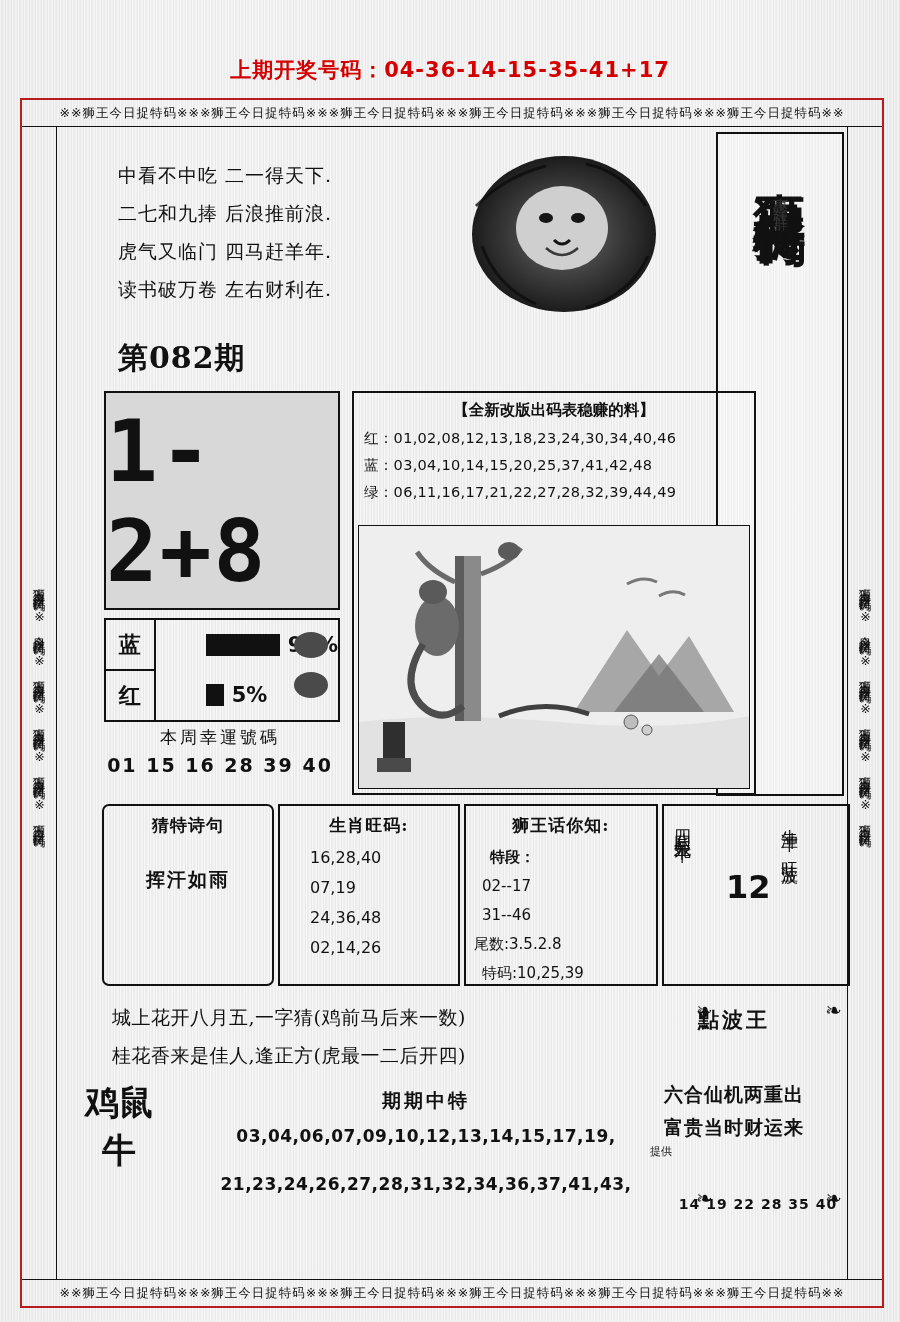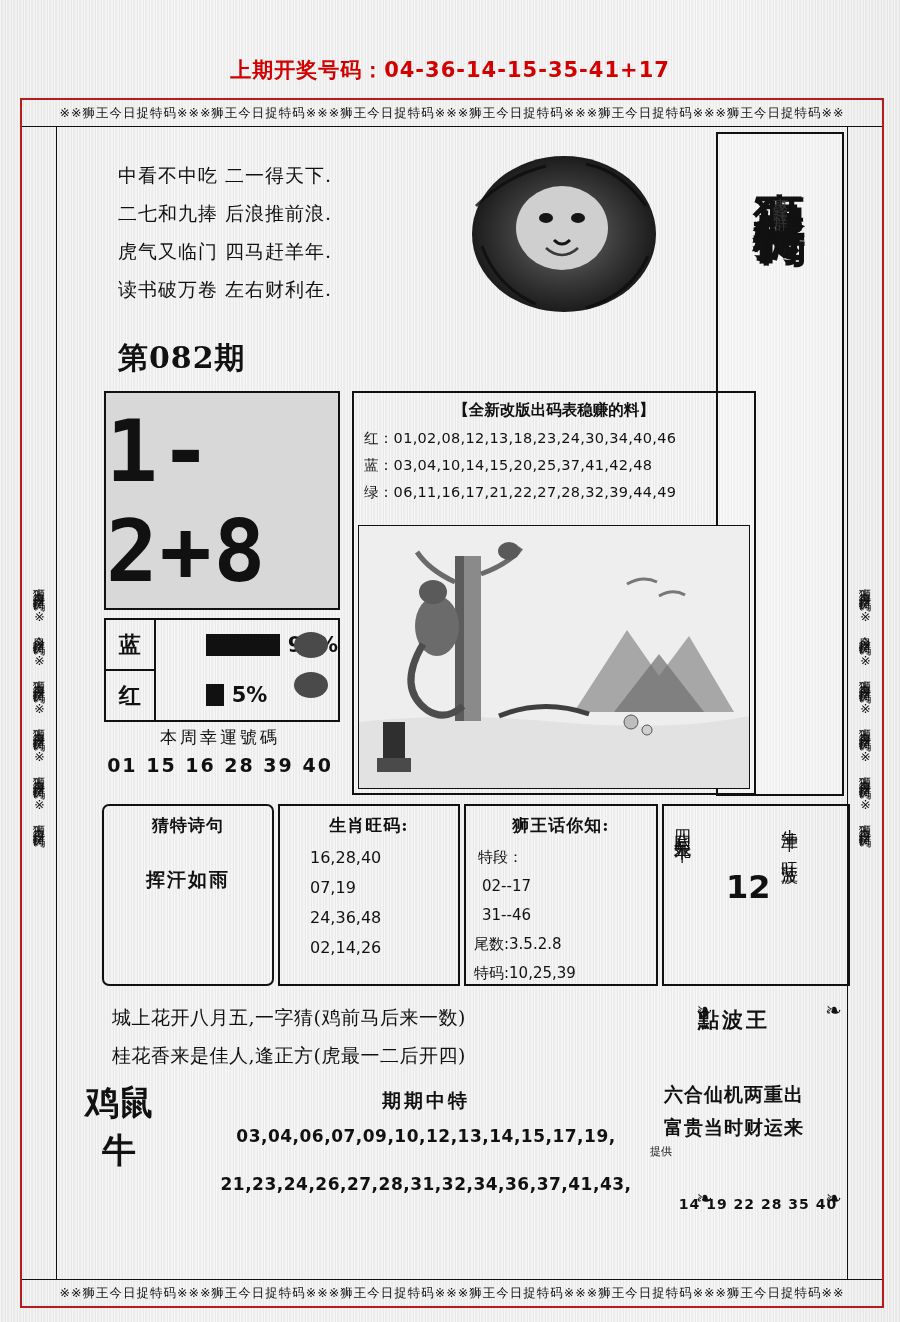--- a/index.html
+++ b/index.html
@@ -151,21 +151,21 @@
   .b3{left:362px;width:190px;}
   .b4{left:560px;width:184px;}
   .boxhead{text-align:center;font-size:17px;font-weight:bold;padding-top:8px;
     font-family:"DejaVu Serif","Liberation Serif",serif;letter-spacing:1px;}
   .guessword{
     text-align:center;font-size:19px;font-weight:bold;margin-top:30px;
     font-family:"DejaVu Serif","Liberation Serif",serif;letter-spacing:2px;
   }
   .zodiaclist{margin-top:6px;padding-left:30px;font-size:16px;line-height:30px;}
   .teline{padding-left:16px;font-size:15px;line-height:29px;}
-  .teline.first{padding-left:12px;font-weight:normal;}
+  .teline.first{padding-left:24px;font-weight:bold;}
   .b4inner{position:relative;height:100%;}
   .vtext{
     position:absolute;writing-mode:vertical-rl;text-orientation:upright;
     font-size:17px;letter-spacing:3px;font-family:"DejaVu Serif","Liberation Serif",serif;
   }
   .v1{left:8px;top:10px;height:155px;}
   .v2{right:46px;top:10px;height:110px;}
   .bignum{
     position:absolute;left:62px;top:62px;font-size:32px;font-weight:bold;
   }
@@ -336,21 +336,21 @@
           <div>24,36,48</div>
           <div>02,14,26</div>
         </div>
       </div>
       <div class="box b3">
         <div class="boxhead">狮王话你知:</div>
         <div class="teline first" style="margin-top:6px">特段：</div>
         <div class="teline">02--17</div>
         <div class="teline">31--46</div>
         <div class="teline" style="padding-left:8px">尾数:3.5.2.8</div>
-        <div class="teline" style="padding-left:8px">特码:10,25,39</div>
+        <div class="teline" style="">特码:10,25,39</div>
       </div>
       <div class="box b4">
         <div class="b4inner">
           <div class="vtext v1">四八同年九不平</div>
           <div class="vtext v2">牛冲羊 旺蓝波</div>
           <div class="bignum">12</div>
         </div>
       </div>
     </div>
 

